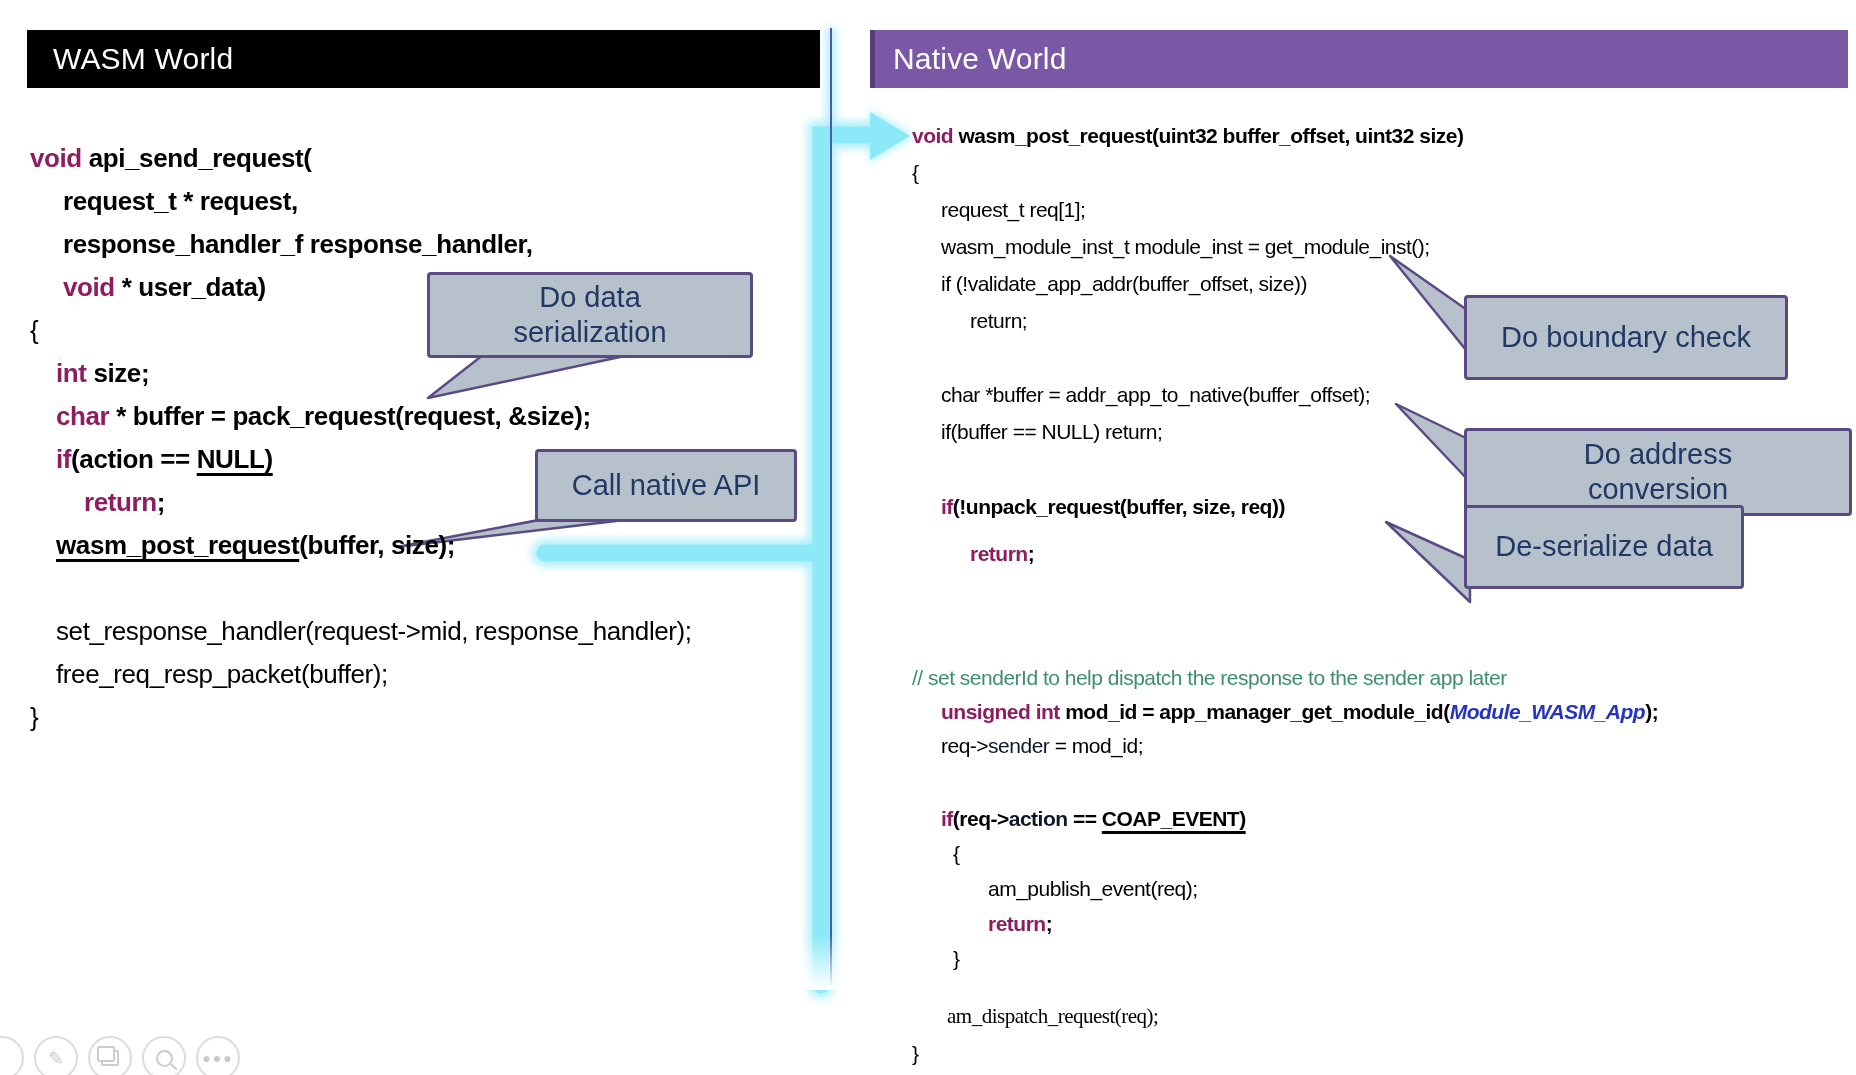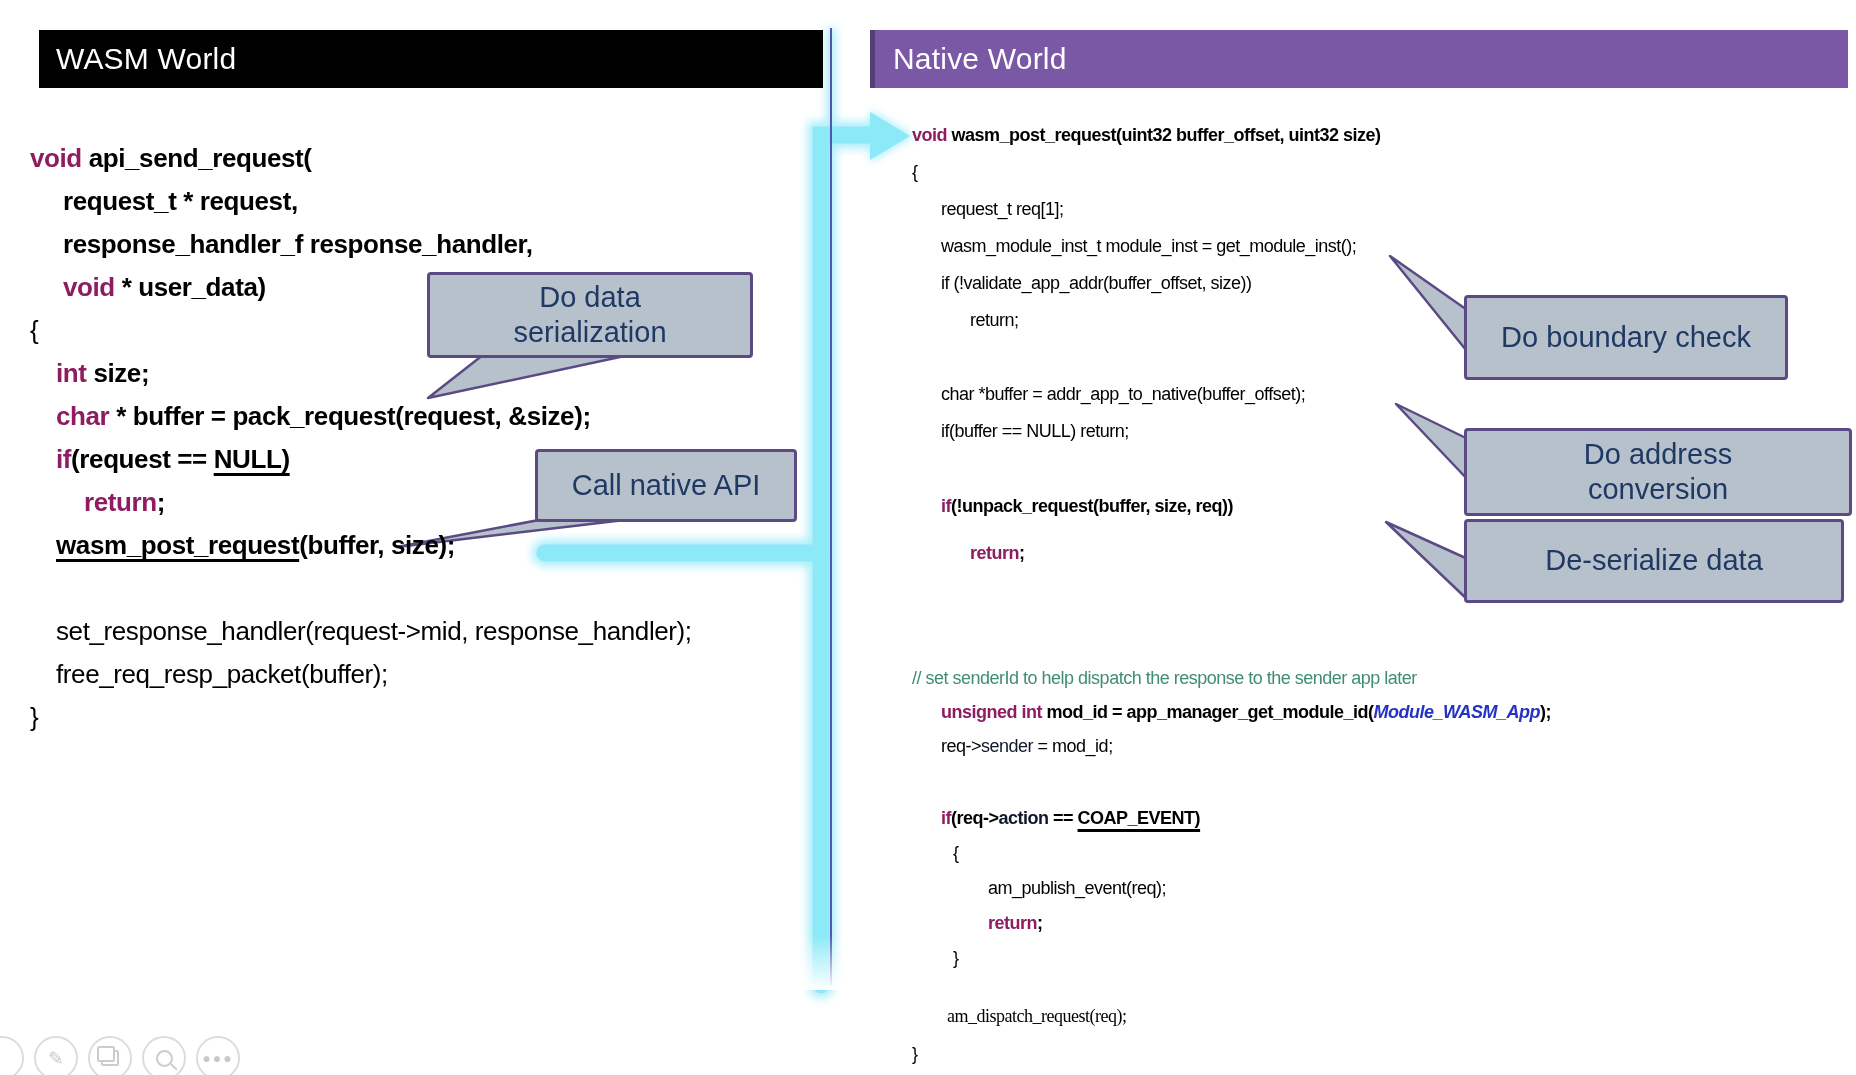--- a/index.html
+++ b/index.html
@@ -3,46 +3,46 @@
 <meta charset="utf-8">
 <style>
   html,body{margin:0;padding:0;}
   body{
     width:1856px;height:1075px;position:relative;overflow:hidden;
     background:#ffffff;font-family:"Liberation Sans", sans-serif;
   }
   
   .hdr{position:absolute;top:30px;height:58px;display:flex;align-items:center;
        color:#fff;font-size:30px;letter-spacing:.2px;z-index:2;}
-  .hdr-wasm{left:27px;width:767px;background:#000;padding-left:17px;margin-left:12px;}
+  .hdr-wasm{left:27px;width:767px;background:#000;padding-left:26px;}
   .hdr-native{left:870px;width:978px;background:#7a58a6;border-left:5px solid #533e78;padding-left:18px;box-sizing:border-box;}
   
   .code{position:absolute;z-index:3;color:#000;white-space:nowrap;}
   .code-wasm{left:30px;top:137px;font-size:26px;letter-spacing:-0.4px;}
-  .code-native{left:912px;top:117px;font-size:18px;letter-spacing:-0.5px;}
+  .code-native{left:912px;top:117px;font-size:21px;letter-spacing:-0.5px;}
   .ln{display:block;}
   .code-wasm .ln{height:43px;line-height:43px;}
   .ln.b{font-weight:bold;}
   .tk-kw{color:#8e1c60;}
   .tk-ty{color:#000000;}
   .tk-cm{color:#3f8e71;}
   .tk-bl{color:#0f172a;}
   .tk-bi{color:#2433c4;font-weight:bold;font-style:italic;}
   .tk-ul{text-decoration:underline;text-decoration-thickness:3px;text-underline-offset:5px;}
   .tk-pl{color:#000;}
   
   .bubble{position:absolute;z-index:2;background:#b7c1cb;border:3px solid #5b4a84;
           border-radius:4px;color:#1f3864;font-size:29px;line-height:1.22;
           display:flex;flex-direction:column;align-items:center;justify-content:center;
           text-align:center;box-sizing:border-box;}
   #callout-serialization{left:427px;top:272px;width:326px;height:86px;}
   #callout-native-api{left:535px;top:449px;width:262px;height:73px;}
   #callout-boundary{left:1464px;top:295px;width:324px;height:85px;}
   #callout-address{left:1464px;top:428px;width:388px;height:88px;}
-  #callout-deserialize{left:1464px;top:519px;width:380px;height:84px;text-align:right;}
+  #callout-deserialize{left:1464px;top:505px;width:280px;height:84px;text-align:right;}
   
   #overlay{position:absolute;left:0;top:0;z-index:1;pointer-events:none;}
   
   .controls{position:absolute;left:-20px;top:1036px;display:flex;gap:10px;z-index:4;}
   .ctl{width:40px;height:40px;border:2px solid #dcdcdc;border-radius:50%;
        display:flex;align-items:center;justify-content:center;color:#c9c9c9;
        font-size:19px;background:#fff;position:relative;}
   .ic-copy{width:14px;height:12px;border:2px solid #cccccc;border-radius:2px;position:relative;}
   .ic-copy:after{content:"";position:absolute;left:-6px;top:-6px;width:14px;height:12px;
        border:2px solid #cccccc;border-radius:2px;background:#fff;}
@@ -99,21 +99,21 @@
 </div>
 
 <div class="code code-wasm">
     <div class="ln b" style="line-height: 43px; height: 43px;"><span class="tk-kw">void </span><span class="tk-pl">api_send_request(</span></div>
     <div class="ln b" style="line-height: 43px; height: 43px; padding-left: 33px;"><span class="tk-ty">request_t </span><span class="tk-pl">* request,</span></div>
     <div class="ln b" style="line-height: 43px; height: 43px; padding-left: 33px;"><span class="tk-ty">response_handler_f </span><span class="tk-pl">response_handler,</span></div>
     <div class="ln b" style="line-height: 43px; height: 43px; padding-left: 33px;"><span class="tk-kw">void </span><span class="tk-pl">* user_data)</span></div>
     <div class="ln" style="line-height: 43px; height: 43px;"><span class="tk-pl">{</span></div>
     <div class="ln b" style="line-height: 43px; height: 43px; padding-left: 26px;"><span class="tk-kw">int </span><span class="tk-pl">size;</span></div>
     <div class="ln b" style="line-height: 43px; height: 43px; padding-left: 26px;"><span class="tk-kw">char </span><span class="tk-pl">* buffer = pack_request(request, &amp;size);</span></div>
-    <div class="ln b" style="line-height: 43px; height: 43px; padding-left: 26px;"><span class="tk-kw">if</span><span class="tk-pl">(request == </span><span class="tk-ul">NULL)</span></div>
+    <div class="ln b" style="line-height: 43px; height: 43px; padding-left: 26px;"><span class="tk-kw">if</span><span class="tk-pl">(action == </span><span class="tk-ul">NULL)</span></div>
     <div class="ln b" style="line-height: 43px; height: 43px; padding-left: 54px;"><span class="tk-kw">return</span><span class="tk-pl">;</span></div>
     <div class="ln b" style="line-height: 43px; height: 43px; padding-left: 26px;"><span class="tk-ul">wasm_post_request</span><span class="tk-pl">(buffer, size);</span></div>
     <div class="ln" style="line-height: 43px; height: 43px;"></div>
     <div class="ln" style="line-height: 43px; height: 43px; padding-left: 26px;"><span class="tk-pl">set_response_handler(request-&gt;mid, response_handler);</span></div>
     <div class="ln" style="line-height: 43px; height: 43px; padding-left: 26px;"><span class="tk-pl">free_req_resp_packet(buffer);</span></div>
     <div class="ln" style="line-height: 43px; height: 43px;"><span class="tk-pl">}</span></div>
   </div>
 <div class="code code-native">
     <div class="ln b" style="line-height: 37px; height: 37px;"><span class="tk-kw">void </span><span class="tk-pl">wasm_post_request(uint32 buffer_offset, uint32 size)</span></div>
     <div class="ln" style="line-height: 37px; height: 37px;"><span class="tk-pl">{</span></div>

